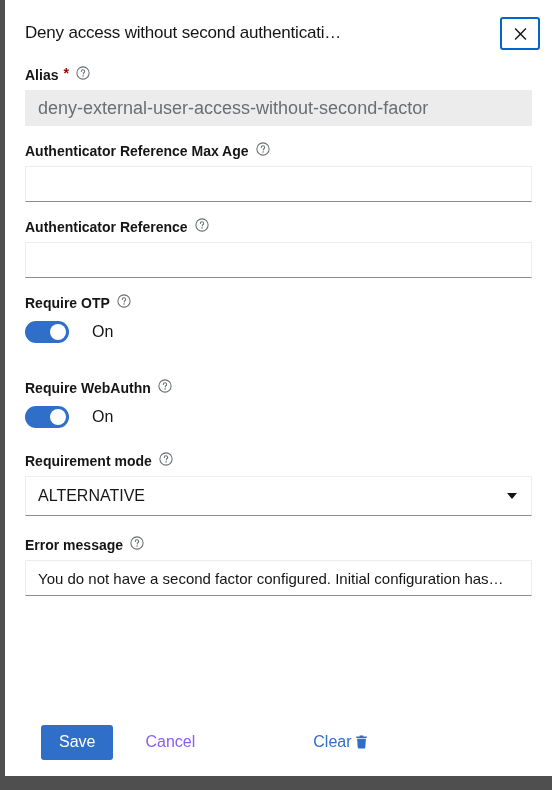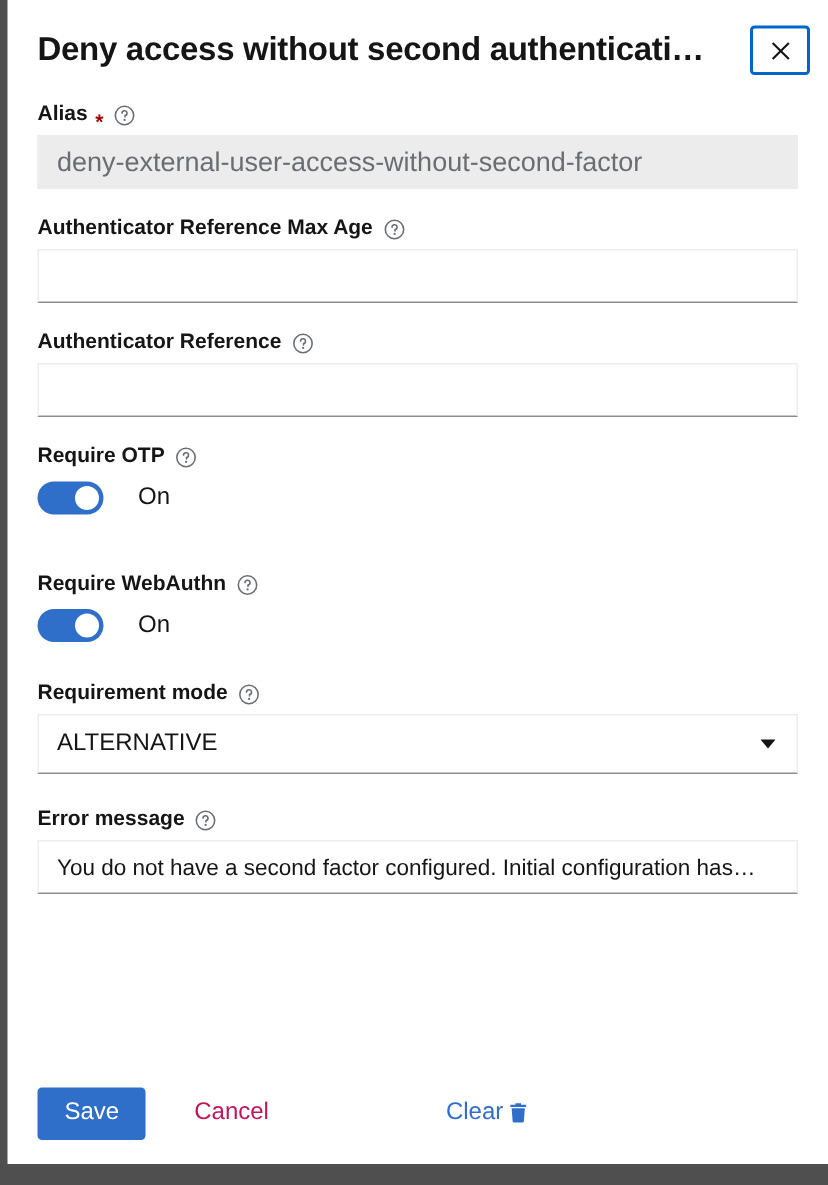--- a/index.html
+++ b/index.html
@@ -37,22 +37,22 @@
     overflow: hidden;
   }
 
   
   .modal-header {
     position: relative;
     padding: 18px 20px 0 20px;
     height: 58px;
   }
   .modal-title {
-    font-size: 22px;
-    font-weight: 700;
+    font-size: 17px;
+    font-weight: 400;
     color: #151515;
     letter-spacing: -0.2px;
     white-space: nowrap;
     overflow: hidden;
     text-overflow: ellipsis;
     width: 465px;
     line-height: 30px;
   }
   .close-btn {
     position: absolute;
@@ -72,21 +72,21 @@
 
   
   .modal-body {
     padding: 8px 20px 0 20px;
   }
 
   .form-group { margin-bottom: 16px; }
 
   .form-label {
     display: flex;
-    align-items: flex-end;
+    align-items: flex-start;
     font-size: 14px;
     font-weight: 700;
     color: #151515;
     margin-bottom: 6px;
     line-height: 18px;
   }
   .req-star {
     color: #a30000;
     font-size: 14px;
     margin-left: 5px;
@@ -195,40 +195,40 @@
     font-size: 16px;
     color: #151515;
   }
 
   
   .modal-footer {
     position: absolute;
     left: 0;
     bottom: 16px;
     width: 547px;
-    padding: 0 20px;
+    padding: 0 36px;
     display: flex;
     align-items: center;
     height: 36px;
   }
   .btn-primary {
     background: #2f6ec9;
     color: #ffffff;
     border: none;
     border-radius: 3px;
     font-family: "Liberation Sans", sans-serif;
     font-size: 16px;
     height: 35px;
     padding: 0 18px;
     cursor: pointer;
   }
   .btn-link {
     background: none;
     border: none;
-    color: #be185d;
+    color: #8b5cf6;
     font-family: "Liberation Sans", sans-serif;
     font-size: 16px;
     cursor: pointer;
     padding: 0;
     margin-left: 32px;
   }
   .btn-clear {
     margin-left: 118px;
     display: inline-flex;
     align-items: center;

